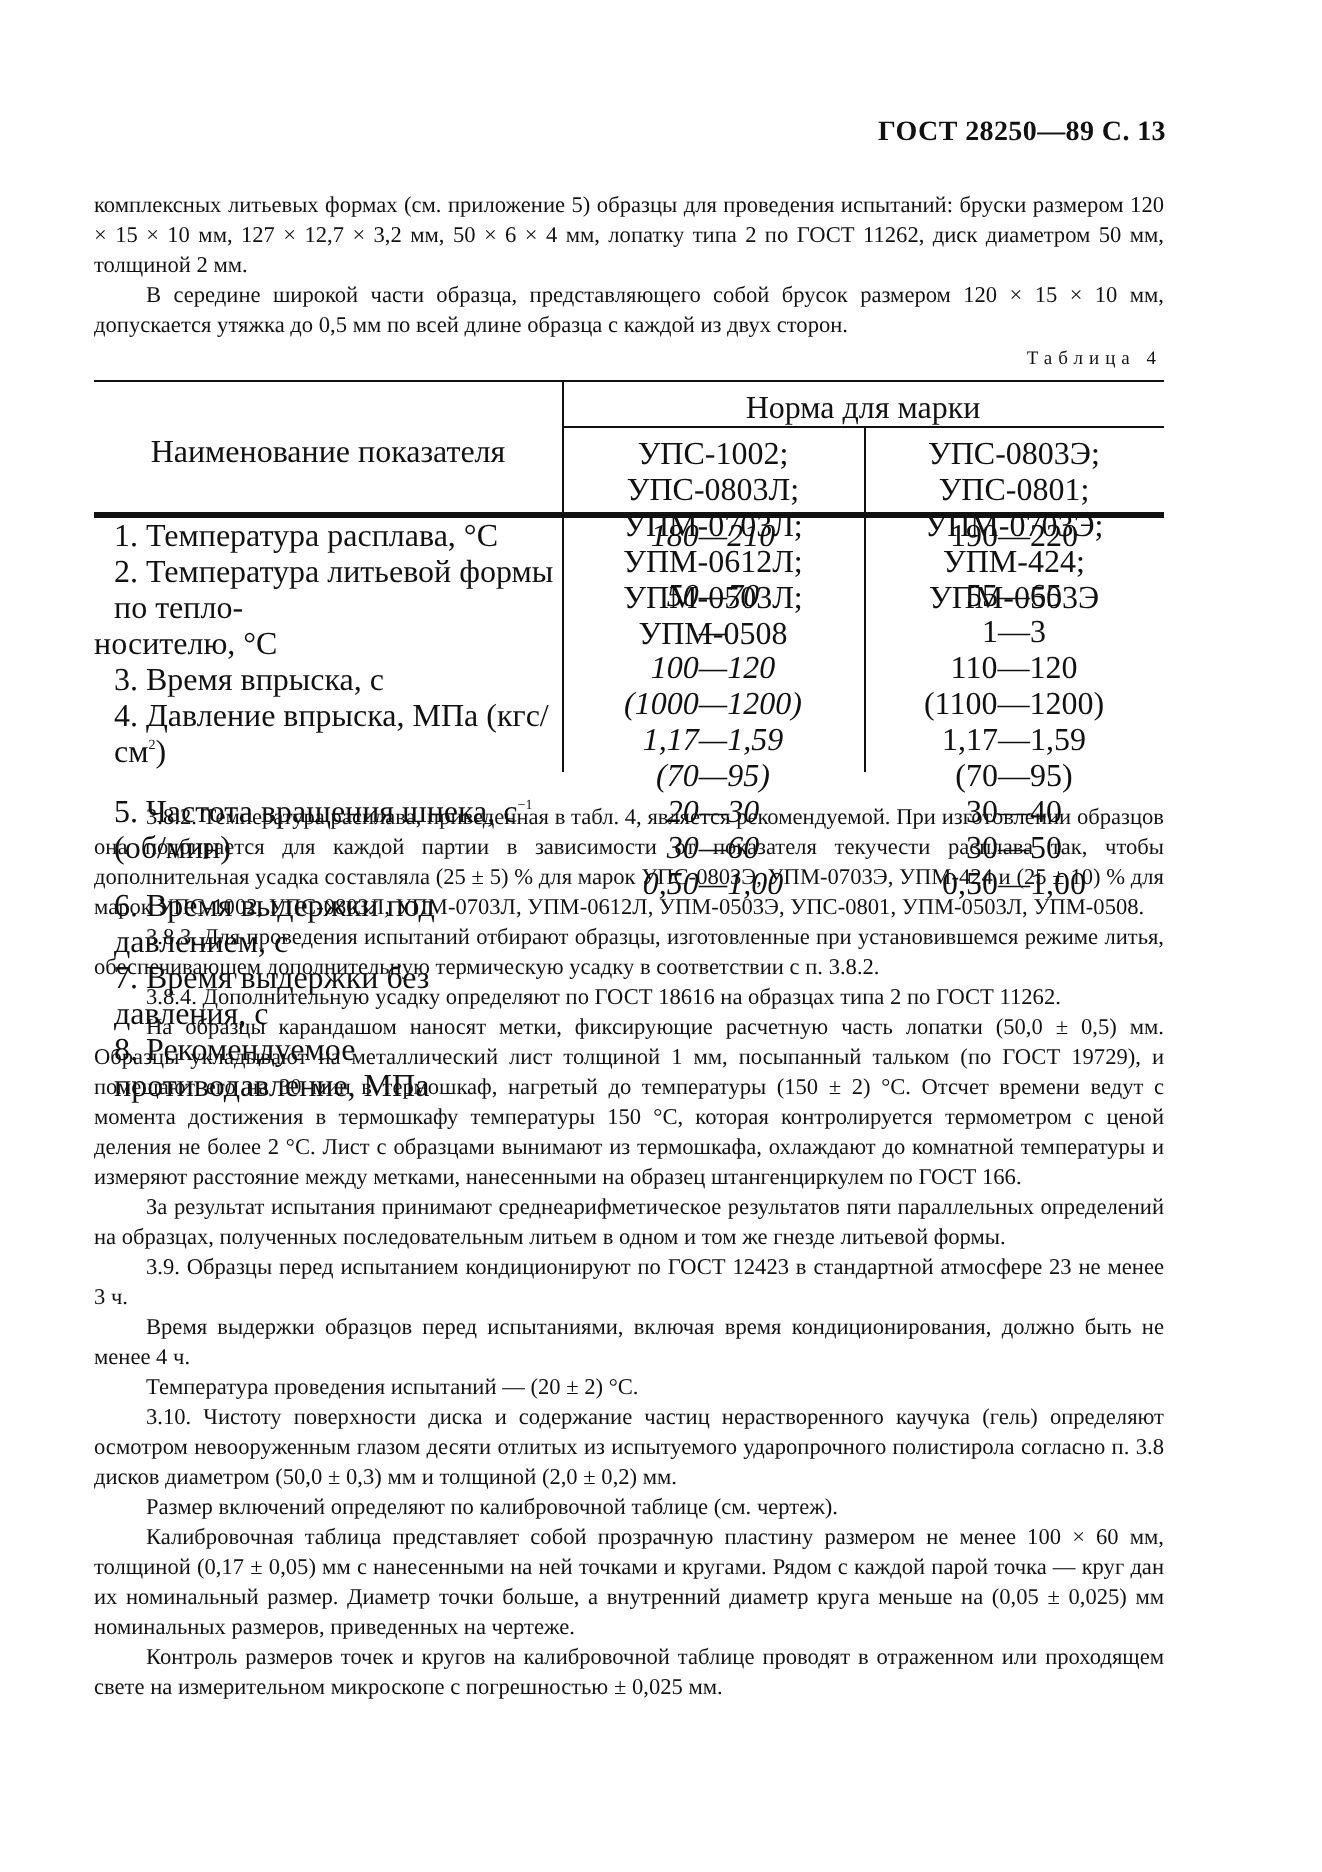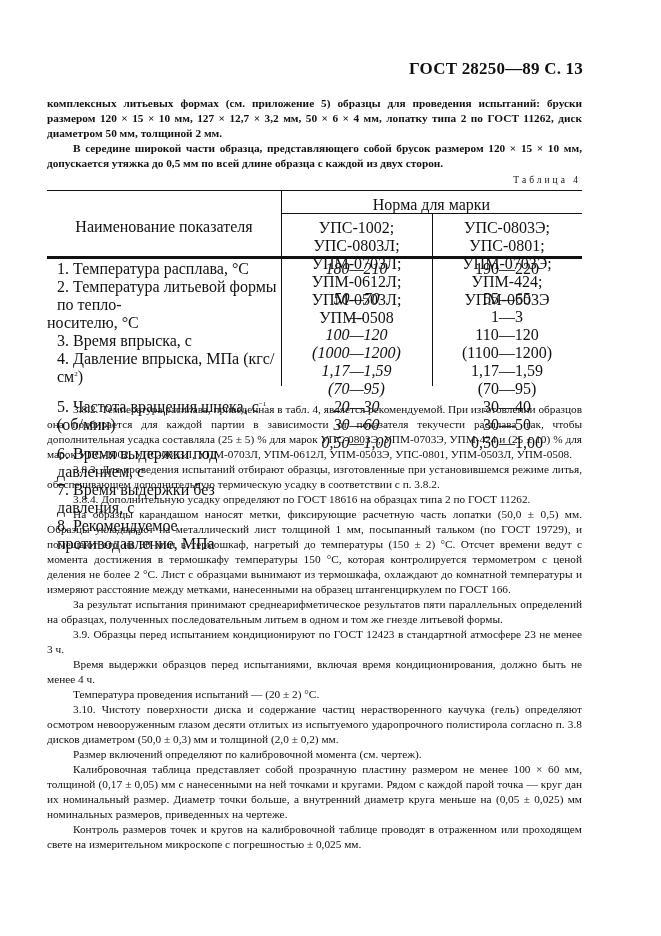--- a/index.html
+++ b/index.html
@@ -1,39 +1,39 @@
 <!DOCTYPE html>
 <html><head>
   <meta charset="utf-8">
   <style>
     html, body { margin: 0; padding: 0; background: #ffffff; }
     body { width: 661px; height: 936px; position: relative; overflow: hidden;
       font-family: "Liberation Serif", "DejaVu Serif", serif; color: #111; }
     .page-header { position: absolute; top: 59px; right: 78px; font-weight: bold;
-      font-size: 17px; letter-spacing: 0.2px; }
+      font-size: 14px; letter-spacing: 0.2px; }
     .text-block { position: absolute; left: 47px; width: 535px; font-size: 11.3px;
       line-height: 15px; text-align: justify; }
     .text-block p { margin: 0; }
     .indent { text-indent: 26px; }
     .table-caption { position: absolute; top: 175px; right: 80px; font-size: 9.5px;
       letter-spacing: 3px; }
     .tbl-box { position: absolute; left: 47px; top: 190px; width: 535px; }
     .hline { position: absolute; left: 0; height: 0; border-top: 1px solid #111; }
     .vline { position: absolute; width: 0; border-left: 1px solid #111; }
     .cell { position: absolute; text-align: center; }
     .row-label { position: absolute; left: 0; width: 234px; }
     .val { position: absolute; text-align: center; }
     sup { font-size: 7px; line-height: 0; }
   </style>
 </head>
 <body>
 
 <div class="page-header">ГОСТ 28250—89 С. 13</div>
 
-<div class="text-block" style="top:96px;font-weight:bold;">
+<div class="text-block" style="top:96px;">
   <p>комплексных литьевых формах (см. приложение 5) образцы для проведения испытаний: бруски размером 120 × 15 × 10 мм, 127 × 12,7 × 3,2 мм, 50 × 6 × 4 мм, лопатку типа 2 по ГОСТ 11262, диск диаметром 50 мм, толщиной 2 мм.</p>
   <p class="indent">В середине широкой части образца, представляющего собой брусок размером 120 × 15 × 10 мм, допускается утяжка до 0,5 мм по всей длине образца с каждой из двух сторон.</p>
 </div>
 
 <div class="table-caption">Таблица 4</div>
 
 <div class="tbl-box">
 
   <div class="hline" style="top:0; width:535px;"></div>
   <div class="hline" style="top:23px; left:234px; width:301px;"></div>
@@ -100,16 +100,16 @@
 <div class="text-block" style="top:402px;">
   <p class="indent">3.8.2. Температура расплава, приведенная в табл. 4, является рекомендуемой. При изготовлении образцов она подбирается для каждой партии в зависимости от показателя текучести расплава так, чтобы дополнительная усадка составляла (25 ± 5) % для марок УПС-0803Э, УПМ-0703Э, УПМ-424 и (25 ± 10) % для марок УПС-1002, УПС-0803Л, УПМ-0703Л, УПМ-0612Л, УПМ-0503Э, УПС-0801, УПМ-0503Л, УПМ-0508.</p>
   <p class="indent">3.8.3. Для проведения испытаний отбирают образцы, изготовленные при установившемся режиме литья, обеспечивающем дополнительную термическую усадку в соответствии с п. 3.8.2.</p>
   <p class="indent">3.8.4. Дополнительную усадку определяют по ГОСТ 18616 на образцах типа 2 по ГОСТ 11262.</p>
   <p class="indent">На образцы карандашом наносят метки, фиксирующие расчетную часть лопатки (50,0 ± 0,5) мм. Образцы укладывают на металлический лист толщиной 1 мм, посыпанный тальком (по ГОСТ 19729), и помещают его на 30 мин в термошкаф, нагретый до температуры (150 ± 2) °С. Отсчет времени ведут с момента достижения в термошкафу температуры 150 °С, которая контролируется термометром с ценой деления не более 2 °С. Лист с образцами вынимают из термошкафа, охлаждают до комнатной температуры и измеряют расстояние между метками, нанесенными на образец штангенциркулем по ГОСТ 166.</p>
   <p class="indent">За результат испытания принимают среднеарифметическое результатов пяти параллельных определений на образцах, полученных последовательным литьем в одном и том же гнезде литьевой формы.</p>
   <p class="indent">3.9. Образцы перед испытанием кондиционируют по ГОСТ 12423 в стандартной атмосфере 23 не менее 3 ч.</p>
   <p class="indent">Время выдержки образцов перед испытаниями, включая время кондиционирования, должно быть не менее 4 ч.</p>
   <p class="indent">Температура проведения испытаний — (20 ± 2) °С.</p>
   <p class="indent">3.10. Чистоту поверхности диска и содержание частиц нерастворенного каучука (гель) определяют осмотром невооруженным глазом десяти отлитых из испытуемого ударопрочного полистирола согласно п. 3.8 дисков диаметром (50,0 ± 0,3) мм и толщиной (2,0 ± 0,2) мм.</p>
-  <p class="indent">Размер включений определяют по калибровочной момента (см. чертеж).</p>
+  <p class="indent">Размер включений определяют по калибровочной таблице (см. чертеж).</p>
   <p class="indent">Калибровочная таблица представляет собой прозрачную пластину размером не менее 100 × 60 мм, толщиной (0,17 ± 0,05) мм с нанесенными на ней точками и кругами. Рядом с каждой парой точка — круг дан их номинальный размер. Диаметр точки больше, а внутренний диаметр круга меньше на (0,05 ± 0,025) мм номинальных размеров, приведенных на чертеже.</p>
   <p class="indent">Контроль размеров точек и кругов на калибровочной таблице проводят в отраженном или проходящем свете на измерительном микроскопе с погрешностью ± 0,025 мм.</p>
 </div>
 
 </body></html>

